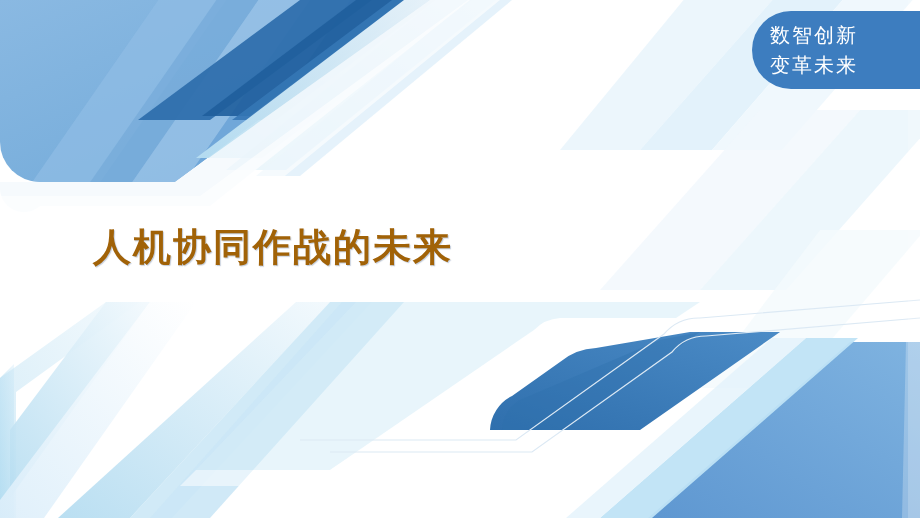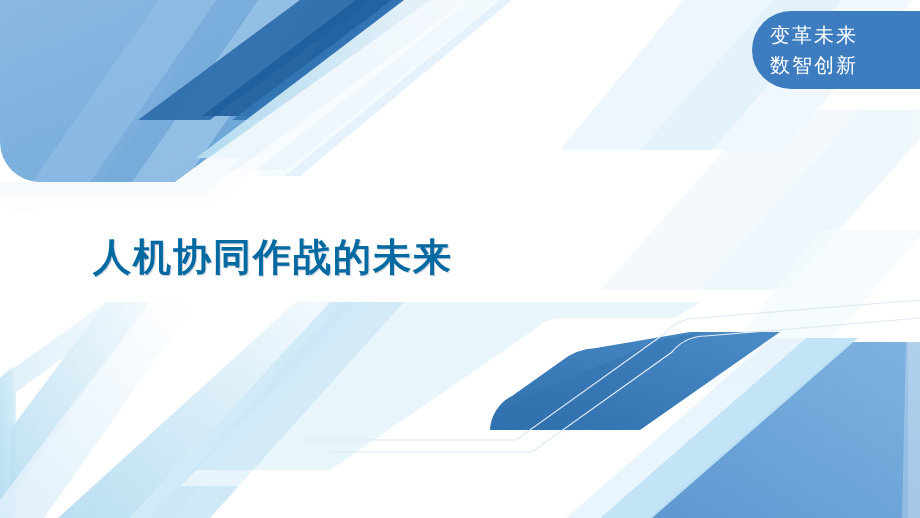--- a/index.html
+++ b/index.html
@@ -46,25 +46,25 @@
     color: #ffffff;
     font-size: 20px;
     line-height: 30px;
     letter-spacing: 2px;
     white-space: nowrap;
     font-weight: 400;
   }
   #page-title {
     position: absolute;
     left: 93px;
-    top: 232px;
+    top: 222px;
     font-size: 38px;
     font-weight: bold;
     letter-spacing: 2px;
-    color: #0369a1;
+    color: #a16207;
     white-space: nowrap;
     text-shadow: 1px 1px 1px rgba(120,140,170,0.45);
     text-align: center;
   }
 </style>
 </head>
 <body>
 
 <div id="slide">
 
@@ -188,19 +188,19 @@
       <path d="M566,518 L772,338 L806,338 L600,518 Z" fill="#e4f3fb" opacity="0.8"></path>
       <path d="M906,342 L920,342 L920,518 L902,518 Z" fill="#ffffff" opacity="0.25"></path>
     </g>
 
     <g>
       <path d="M908,0 L920,0 L920,518 L908,518 Z" fill="#ffffff" opacity="0.18"></path>
     </g>
   </svg>
 
   <div id="badge">
+    <div class="badge-line">数智创新</div>
     <div class="badge-line">变革未来</div>
-    <div class="badge-line">数智创新</div>
   </div>
 
   <div id="page-title">人机协同作战的未来</div>
 
 </div>
 
 </body></html>

